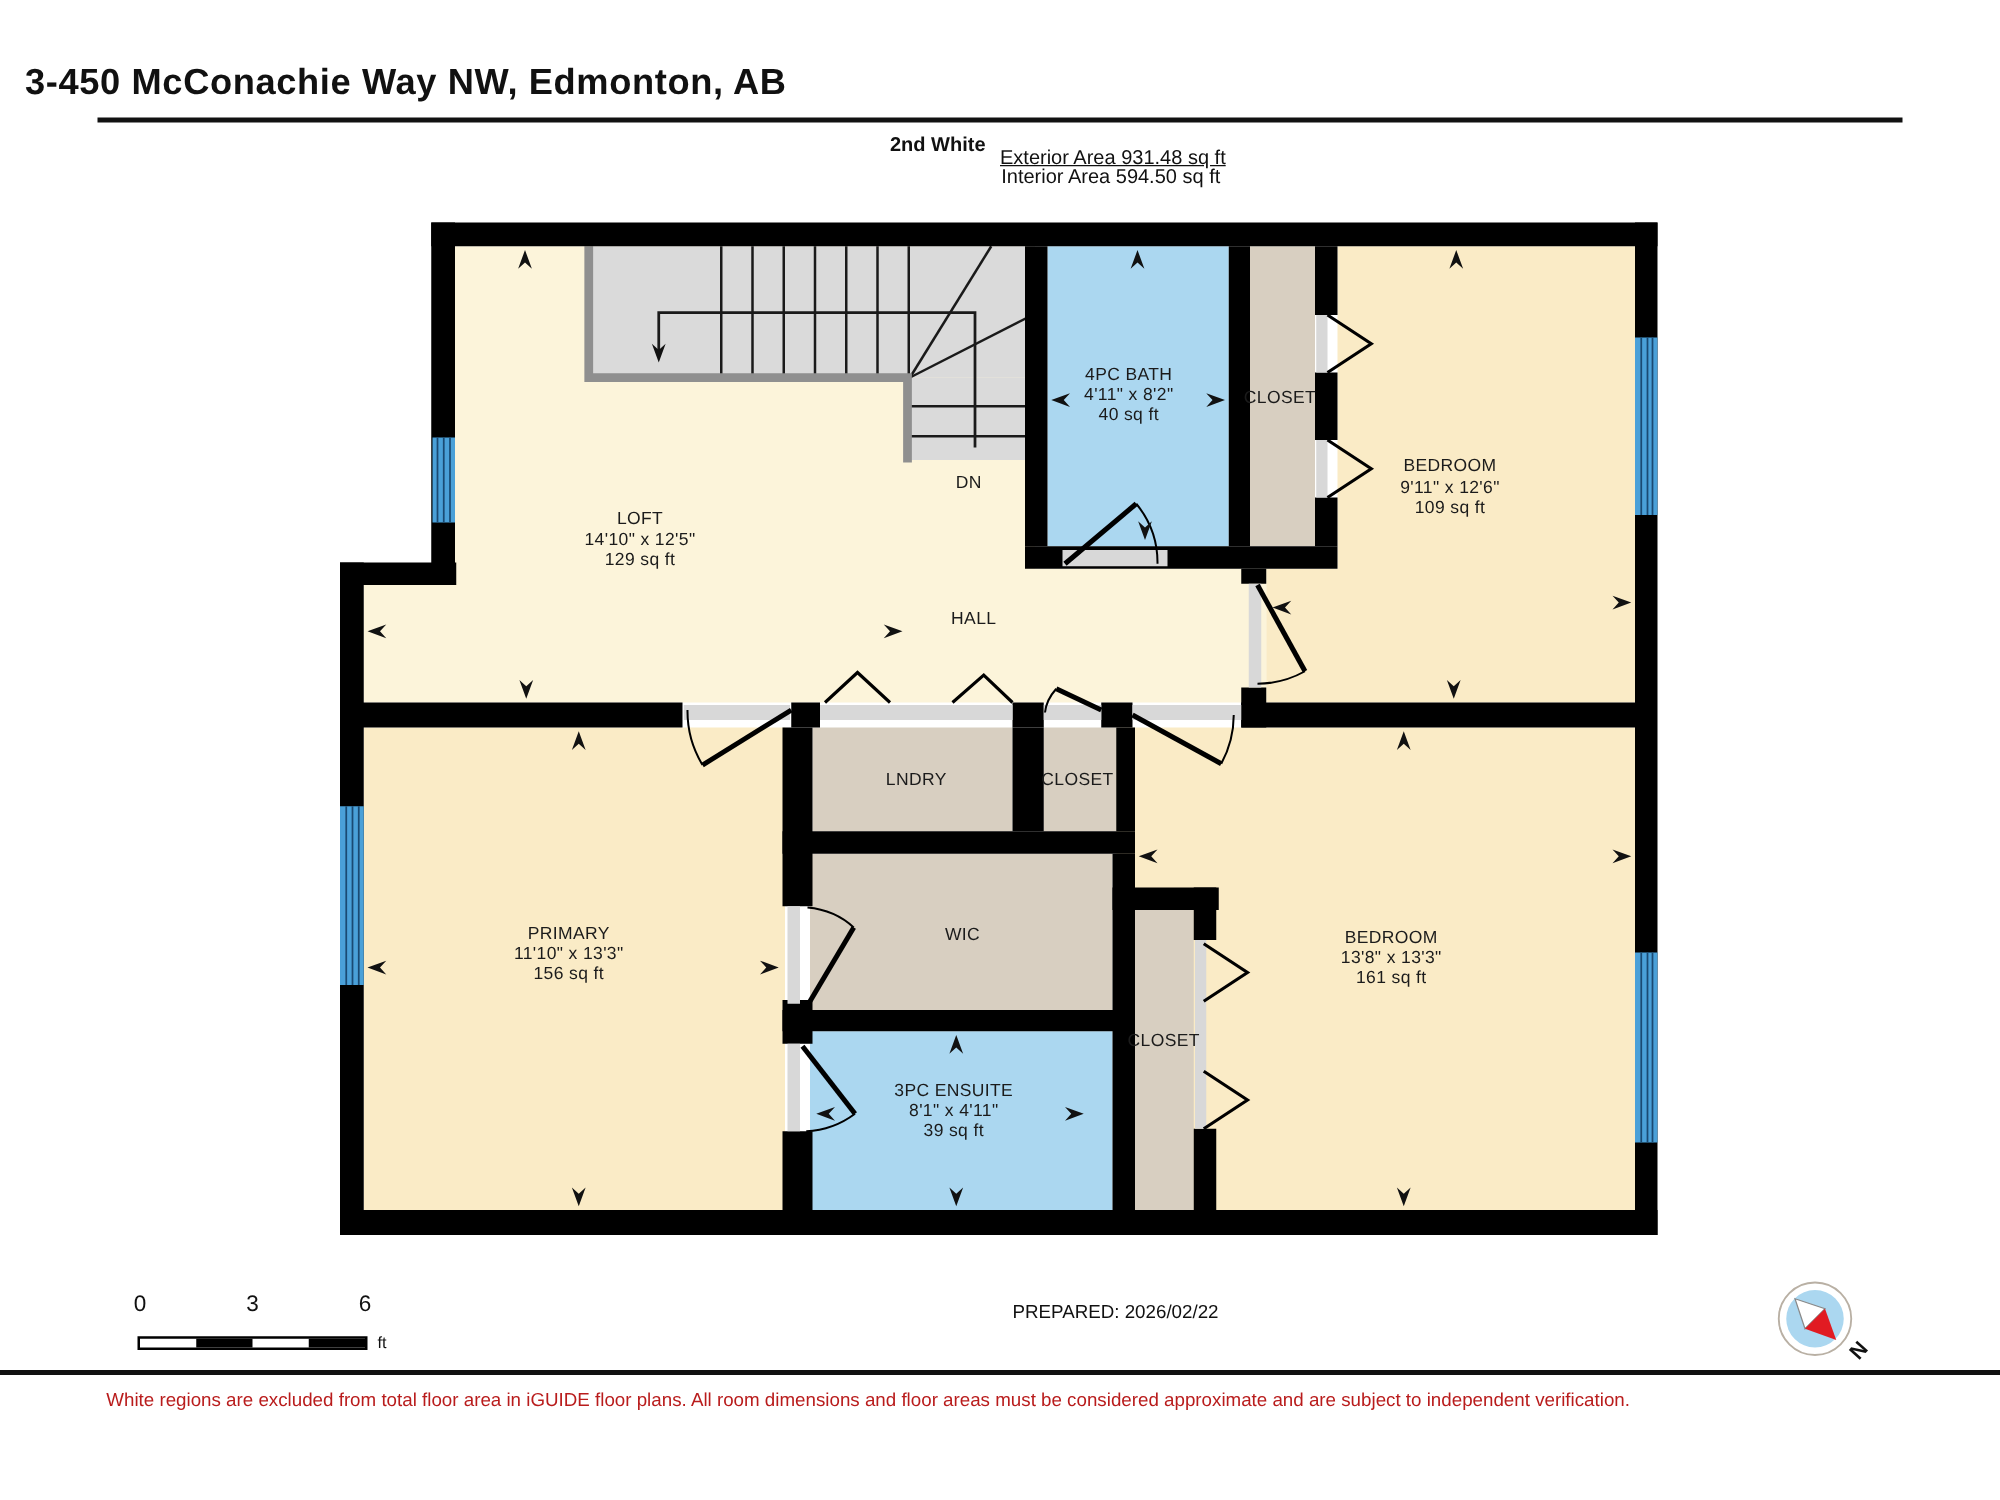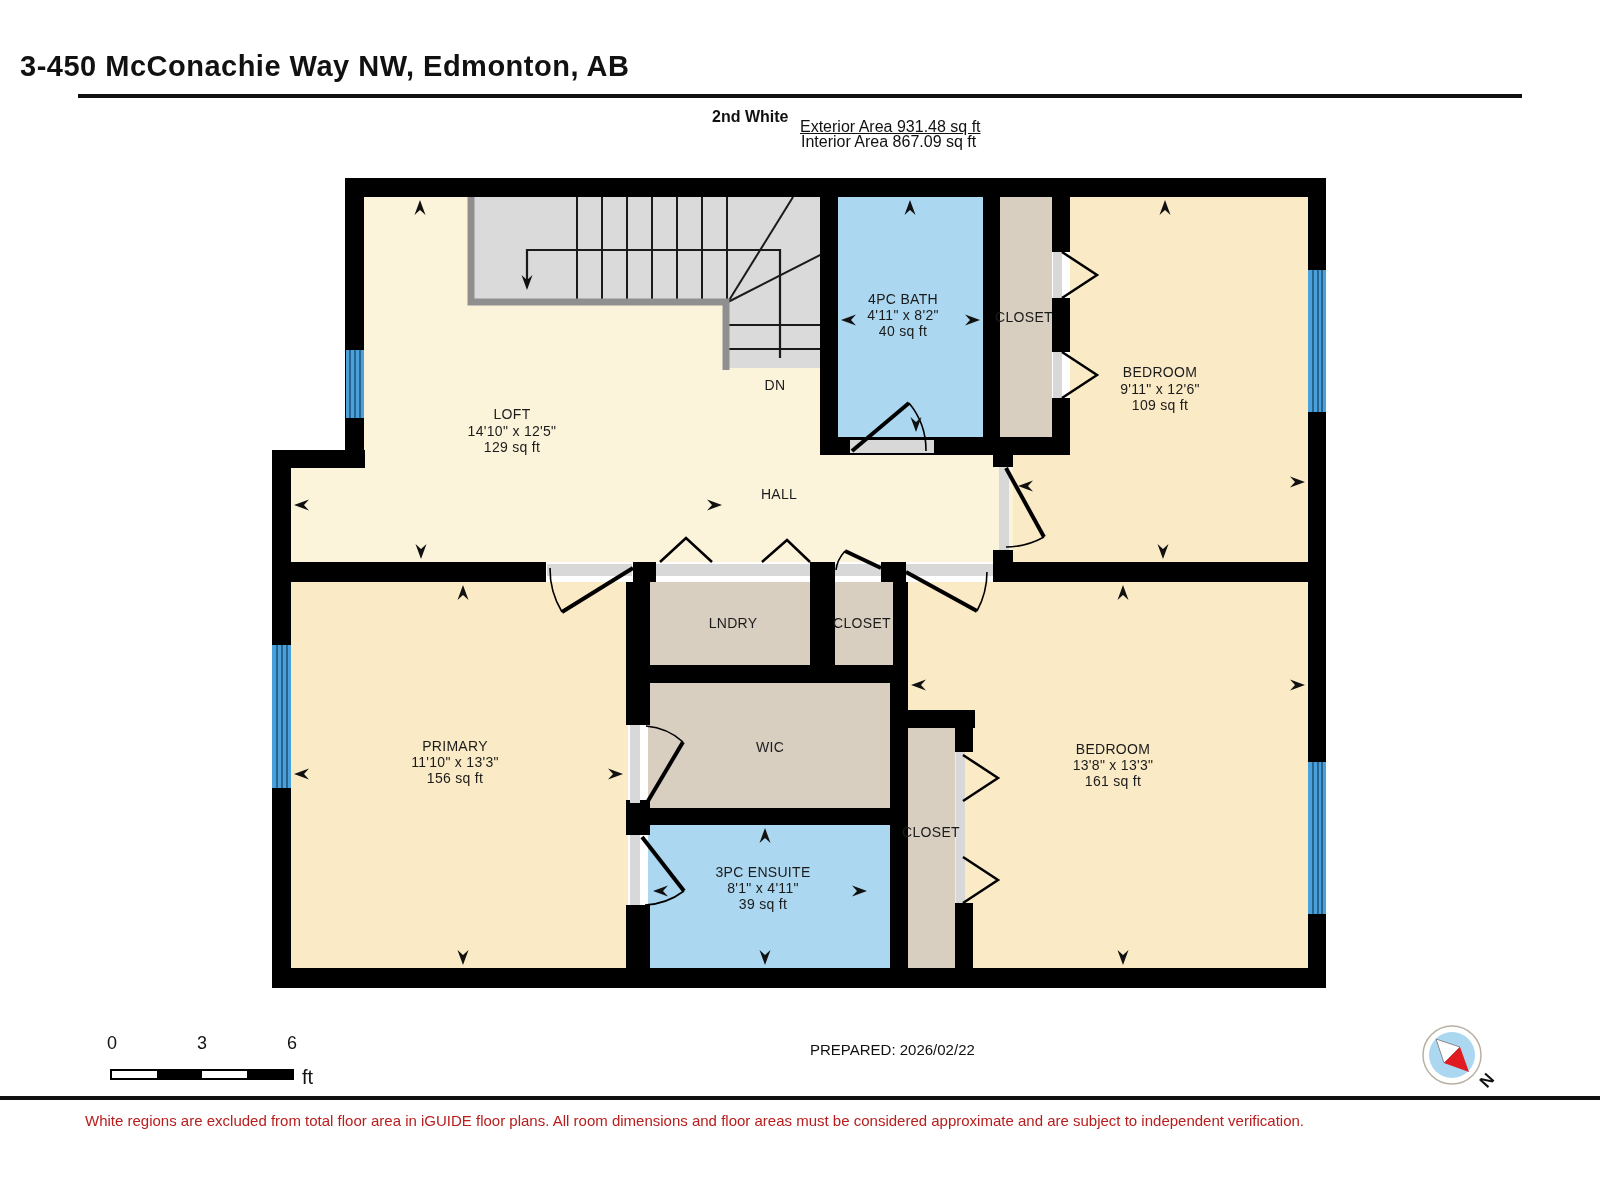--- a/index.html
+++ b/index.html
@@ -11,32 +11,32 @@
   #ext-area{top:118px;left:800px;font-size:16px;text-decoration:underline;}
   #int-area{top:133px;left:801px;font-size:16px;}
   #prepared{top:1041px;left:810px;font-size:15px;font-weight:400;}
   #foot-rule{top:1096px;left:0;width:1600px;height:4px;background:#111;}
   #footnote{top:1112px;left:85px;font-size:15px;color:#b91c1c;}
   
   .tick{top:1033px;width:30px;text-align:center;font-size:18px;}
   #tick0{left:97px;} #tick3{left:187px;} #tick6{left:277px;}
   #scalebar{top:1069px;left:110px;width:184px;height:11px;border:2px solid #000;background:#fff;box-sizing:border-box;}
   #scalebar .seg{position:absolute;top:0;height:7px;background:#000;}
-  #ft-label{top:1066px;left:302px;font-size:20px;}
+  #ft-label{top:1066px;left:302px;font-size:13px;}
   
   .lbl{font-family:"Liberation Sans",sans-serif;font-size:14px;fill:#1b1b1b;text-anchor:middle;letter-spacing:.3px;}
 </style>
 </head>
 <body>
 
 <div class="abs" id="title">3-450 McConachie Way NW, Edmonton, AB</div>
 <div class="abs" id="head-rule"></div>
 <div class="abs" id="floor-label">2nd White</div>
 <div class="abs" id="ext-area">Exterior Area 931.48 sq ft</div>
-<div class="abs" id="int-area">Interior Area 867.09 sq ft</div>
+<div class="abs" id="int-area">Interior Area 594.50 sq ft</div>
 
 <svg class="abs" style="top:0;left:0" width="1600" height="1200" viewBox="0 0 1600 1200">
   <defs>
     <path id="dart" d="M0 0 L-15 -5.5 L-10 0 L-15 5.5 Z" fill="#111"></path>
   </defs>
 
   <g>
     <path fill="#FCF4DA" d="M364,197 H828 V455 H1013 V562 H291 V468 H364 Z"></path>
     <rect fill="#FAEBC6" x="291" y="582" width="337" height="386"></rect>
     <rect fill="#FAEBC6" x="893" y="582" width="415" height="386"></rect>

